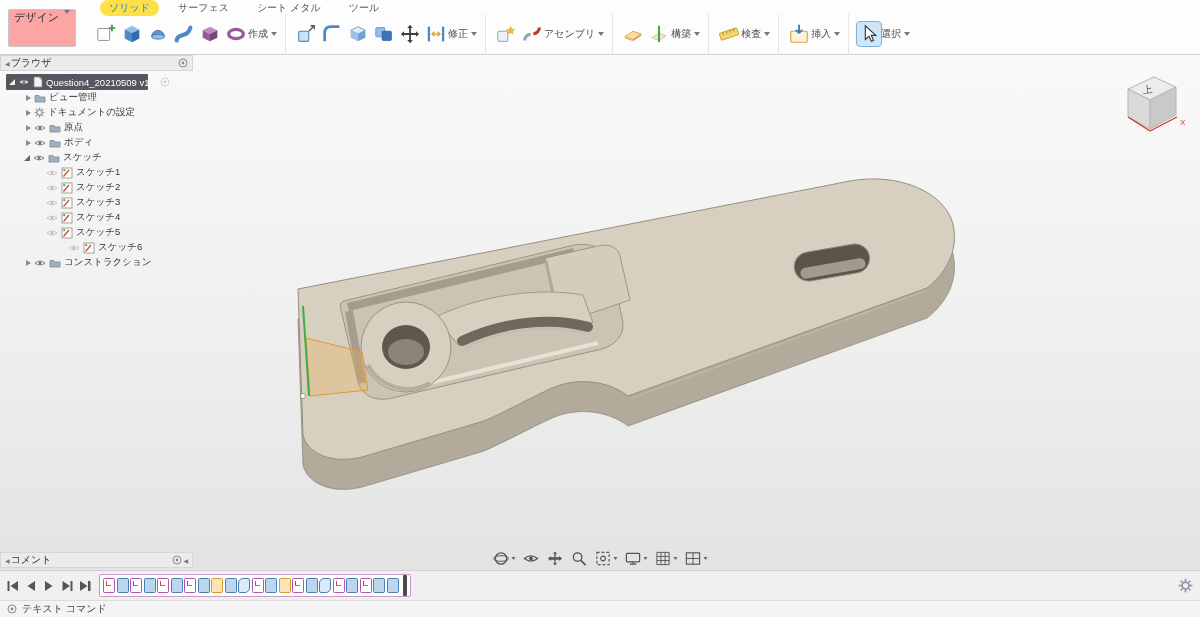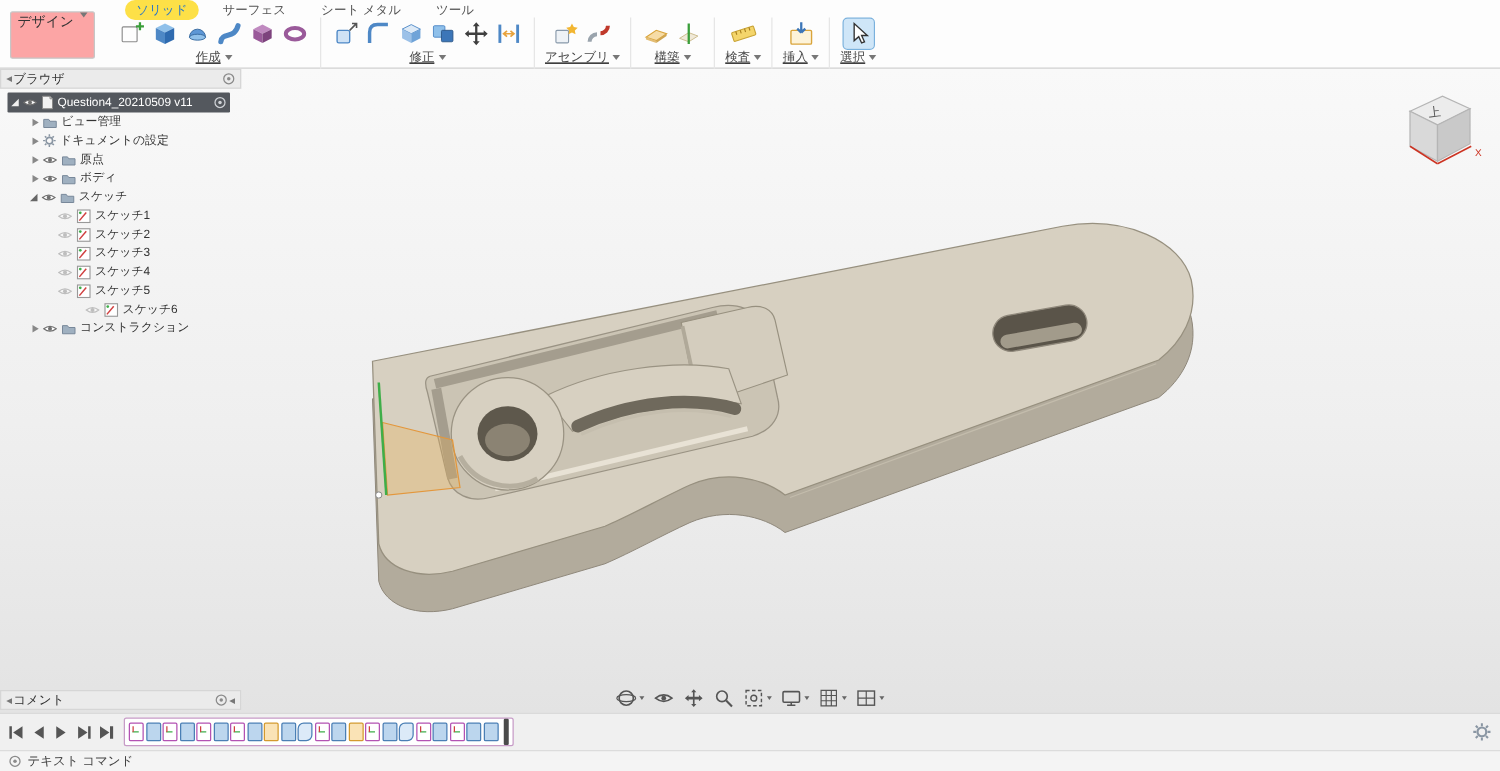--- a/index.html
+++ b/index.html
@@ -14,23 +14,23 @@
     border:1px solid #c6c6c6; background:#fca5a5; border-radius:2px;
     display:flex; align-items:flex-start; justify-content:center; gap:5px;
     font-size:11px; color:#333; cursor:pointer; }
   .cv { width:0; height:0; border-left:3px solid transparent;
     border-right:3px solid transparent; border-top:4px solid #777; }
   #tabs { position:absolute; left:100px; top:1px; height:14px; display:flex;
     gap:10px; align-items:center; }
   .tab { font-size:10px; color:#555; padding:1px 9px; border-radius:8px; cursor:pointer; white-space:nowrap; }
   .tab.active { background:#fde047; color:#2a76c6; }
   #groups { position:absolute; left:86px; top:14px; height:41px; display:flex; }
-  .tg { display:flex; flex-direction:column; align-items:center;
+  .tg { display:flex; flex-direction:row; align-items:center;
     justify-content:space-between; padding:1px 8px 2px 8px;
-    border-right:1px solid #e6e6e6;text-decoration:underline; }
+    border-right:1px solid #e6e6e6; }
   .tg:last-child { border-right:none;justify-content:flex-end; }
   .tg-icons { display:flex; gap:2px; align-items:center; }
   .icon24 { width:24px; height:24px; display:flex; align-items:center;
     justify-content:center; border-radius:3px; cursor:pointer; }
   .icon24 svg { width:22px; height:22px; }
   .icon24.select-active { background:#cfe6f8; outline:1px solid #7ab1dd; }
   .tg-label { font-size:10px; color:#4a4a4a; display:flex; align-items:center;
     gap:3px; cursor:pointer; white-space:nowrap; }
 
   
@@ -45,21 +45,21 @@
   #browser { position:absolute; left:0; top:55px; width:200px; z-index:20;
     font-size:10px; color:#333; }
   .panel-head { width:193px; height:16px; background:#ebebeb;
     border:1px solid #d6d6d6; display:flex; align-items:center; gap:1px;
     padding:0 4px; font-size:10px; color:#333; }
   .panel-head .spring { flex:1; }
   .mini { font-size:6px; color:#777; cursor:pointer; }
   .b-rows { padding-top:3px; }
   .b-row { display:flex; align-items:center; gap:3px; height:15px;
     cursor:pointer; white-space:nowrap; }
-  .b-root { background:#54585e; color:#fff; height:16px; width:178px;
+  .b-root { background:#54585e; color:#fff; height:16px; width:142px;
     margin-left:6px; padding:0 3px; border-radius:1px; }
   .tri-r { width:0; height:0; border-top:3.5px solid transparent;
     border-bottom:3.5px solid transparent; border-left:5px solid #888;
     margin-left:2px; flex:0 0 auto; cursor:pointer; }
   .tri-exp { width:0; height:0; border-left:6px solid transparent;
     border-bottom:6px solid #666; flex:0 0 auto; cursor:pointer; }
   .b-root .tri-exp { border-bottom-color:#f0f0f0; }
   .b-label { font-size:9.5px; }
   .dim { opacity:0.4; }
   .spring { flex:1; }

